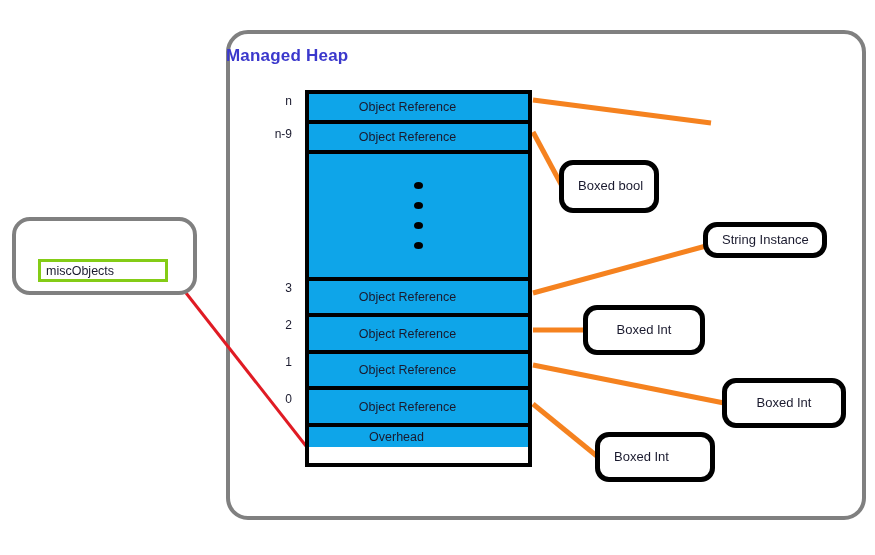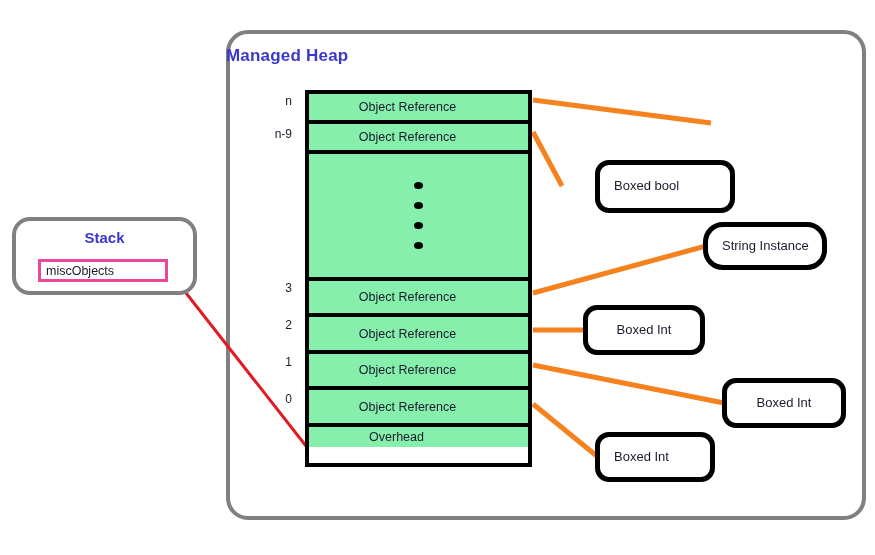--- a/index.html
+++ b/index.html
@@ -77,21 +77,21 @@
     font-weight: bold;
     color: #3b38cc;
     z-index: 3;
   }
   #stack-slot {
     position: absolute;
     left: 38px;
     top: 259px;
     width: 130px;
     height: 23px;
-    border: 3px solid #ec4899;
+    border: 3px solid #84cc16;
     box-sizing: border-box;
     background: #ffffff;
     z-index: 3;
     display: flex;
     align-items: center;
   }
   #stack-slot span {
     font-size: 12.5px;
     color: #1a1a2e;
     padding-left: 5px;
@@ -106,21 +106,21 @@
     border: 4px solid #000000;
     box-sizing: border-box;
     background: #ffffff;
     z-index: 2;
   }
   .heap-row {
     box-sizing: border-box;
     border-bottom: 4px solid #000000;
     display: flex;
     align-items: center;
-    background: #86efac;
+    background: #0ea5e9;
     position: relative;
   }
   .heap-row:last-child {
     border-bottom: none;
   }
   .heap-row .cell-label {
     font-size: 12.5px;
     color: #1a1a2e;
     width: 100%;
     text-align: center;
@@ -195,21 +195,20 @@
     <line x1="533" y1="330" x2="586" y2="330" stroke="#f5821f" stroke-width="5"></line>
 
     <line x1="533" y1="365" x2="724" y2="403" stroke="#f5821f" stroke-width="5"></line>
 
     <line x1="533" y1="404" x2="598" y2="457" stroke="#f5821f" stroke-width="5"></line>
   </svg>
 
   <div id="heap-title">Managed Heap</div>
 
   <div id="stack-container"></div>
-  <div id="stack-title">Stack</div>
   <div id="stack-slot">
     <span>miscObjects</span>
   </div>
 
   <div class="idx-label" style="left:252px; top:94px;">n</div>
   <div class="idx-label" style="left:252px; top:127px;">n-9</div>
   <div class="idx-label" style="left:252px; top:281px;">3</div>
   <div class="idx-label" style="left:252px; top:318px;">2</div>
   <div class="idx-label" style="left:252px; top:355px;">1</div>
   <div class="idx-label" style="left:252px; top:392px;">0</div>
@@ -238,25 +237,25 @@
     </div>
     <div class="heap-row" style="height:37px;">
       <span class="cell-label">Object Reference</span>
     </div>
     <div class="heap-row overhead" style="height:20px;">
       <span class="cell-label">Overhead</span>
     </div>
   </div>
 
 
-  <div class="callout" style="left:559px; top:160px; width:140px; height:53px;margin-left:36px;">
+  <div class="callout" style="left:559px; top:160px; width:100px; height:53px;">
     <span>Boxed bool</span>
   </div>
 
-  <div class="callout" style="left:703px; top:222px; width:124px; height:48px;border-radius:20px;">
+  <div class="callout" style="left:703px; top:222px; width:124px; height:36px;">
     <span>String Instance</span>
   </div>
 
   <div class="callout centered" style="left:583px; top:305px; width:122px; height:50px;">
     <span>Boxed Int</span>
   </div>
 
   <div class="callout centered" style="left:722px; top:378px; width:124px; height:50px;">
     <span>Boxed Int</span>
   </div>

